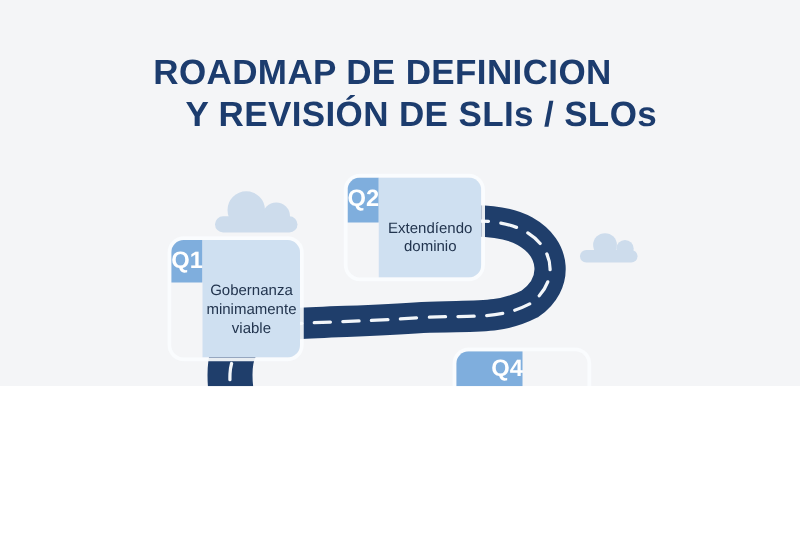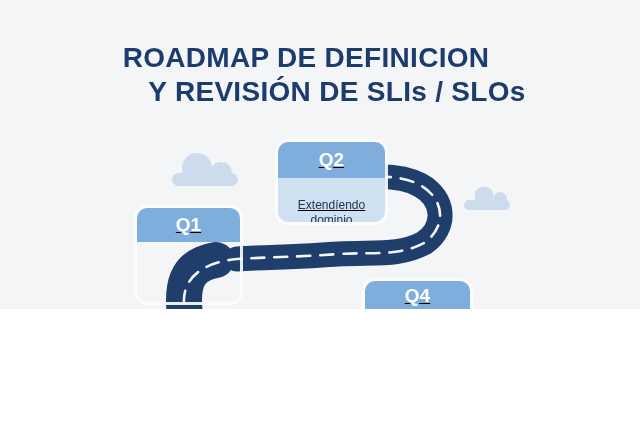--- a/index.html
+++ b/index.html
@@ -35,38 +35,37 @@
   .scene-svg{position:absolute;left:0;top:0;width:640px;height:427px;}
   .road-seg{stroke:var(--road);fill:none;stroke-linecap:round;}
   .road-dash{stroke:var(--dash-line);fill:none;stroke-width:2.6;
     stroke-dasharray:13 10;stroke-linecap:round;}
   .cloud{fill:var(--cloud);}
   .card{
     position:absolute;
     border-radius:10px;
     overflow:hidden;
     display:flex;
-    flex-direction:column;
+    flex-direction:row;
     box-shadow:0 0 0 3px rgba(250,252,254,0.92);
-    text-decoration:underline;
   }
-  .card-q1{left:137px;top:208px;width:103px;height:94px;}
+  .card-q1{left:137px;top:192px;width:103px;height:94px;}
   .card-q2{left:278px;top:142px;width:107px;height:80px;}
   .card-q4{left:365px;top:281px;width:105px;height:79px;}
   .card-header{
     background:var(--card-header);
     color:#ffffff;
     font-weight:bold;
     font-size:19px;
     display:flex;align-items:center;justify-content:center;
     flex:0 0 auto;
   }
   .card-q1 .card-header{height:34px;}
   .card-q2 .card-header{height:36px;}
-  .card-q4 .card-header{height:29px;}
+  .card-q4 .card-header{height:29px;padding-left:28px;}
   .card-body{
     background:var(--card-body);
     color:var(--card-text);
     font-size:12px;
     line-height:15px;
     text-align:center;
     white-space:pre-line;
     display:flex;align-items:center;justify-content:center;
     flex:1 1 auto;
     padding:20px 2px 4px 2px;
@@ -96,20 +95,23 @@
       <path class="road-seg" stroke-width="47" d="M 295 356 C 340 362, 383 369, 410 383 C 431 394, 438 407, 438 438"></path>
       <path class="road-dash" d="M 332 181 C 365 176, 398 173, 420 185 C 445 199, 447 227, 424 243 C 399 256, 378 252, 338 254 C 298 257, 268 257, 237 259 C 205 262, 185 276, 184 299 C 183 326, 193 344, 213 352 C 233 360, 262 352, 300 357 C 342 363, 383 369, 410 383 C 430 394, 437 407, 437 435"></path>
     </g>
   </svg>
 
   <div class="title-line l1">ROADMAP DE DEFINICION</div>
   <div class="title-line l2">Y REVISIÓN DE SLIs / SLOs</div>
 
   <div class="card card-q1">
     <div class="card-header">Q1</div>
+    <div class="card-body">Gobernanza
+minimamente
+viable</div>
   </div>
 
   <div class="card card-q2">
     <div class="card-header">Q2</div>
     <div class="card-body">Extendíendo
 dominio</div>
   </div>
 
   <div class="card card-q4">
     <div class="card-header">Q4</div>

